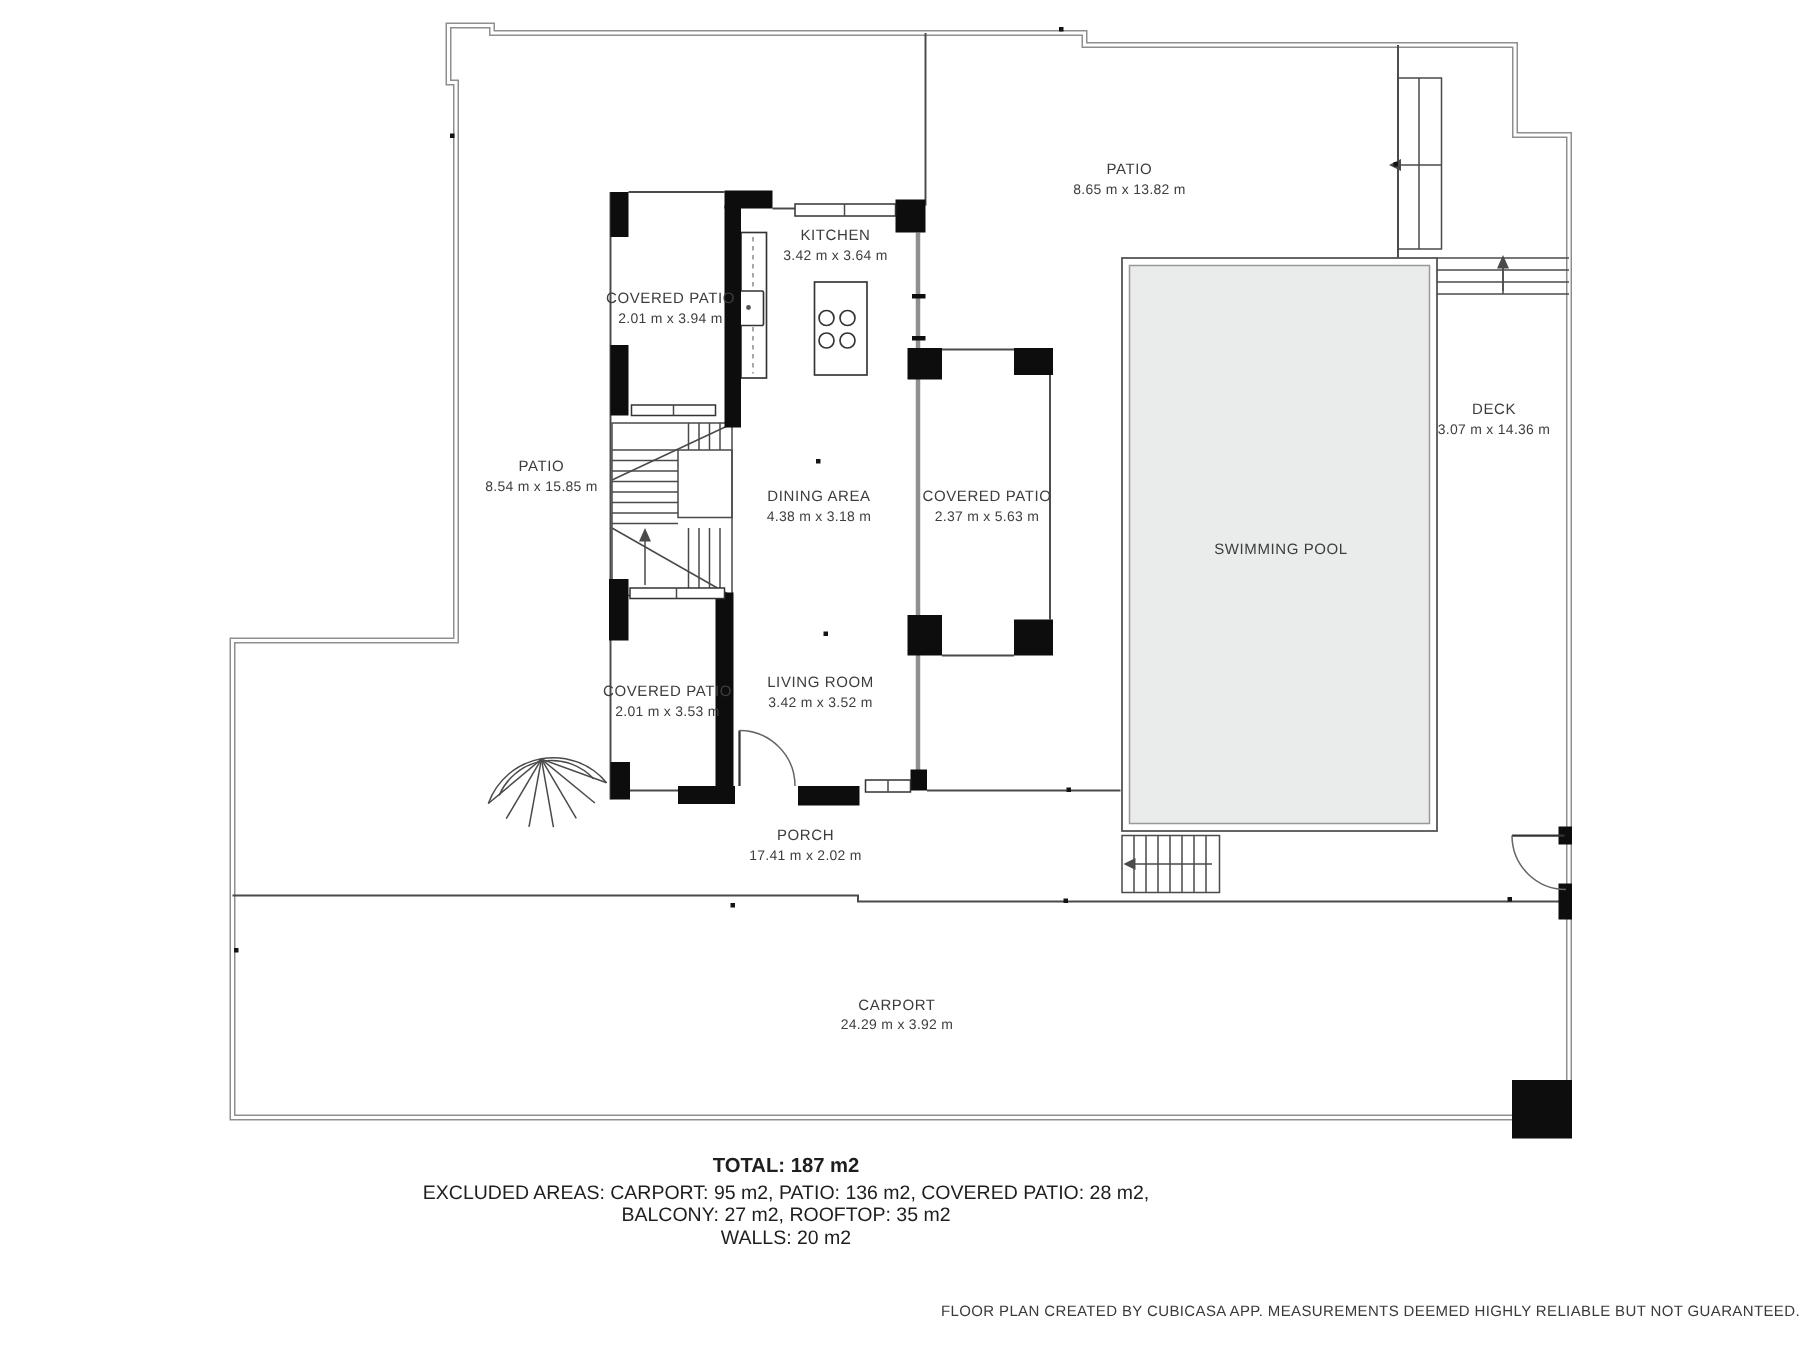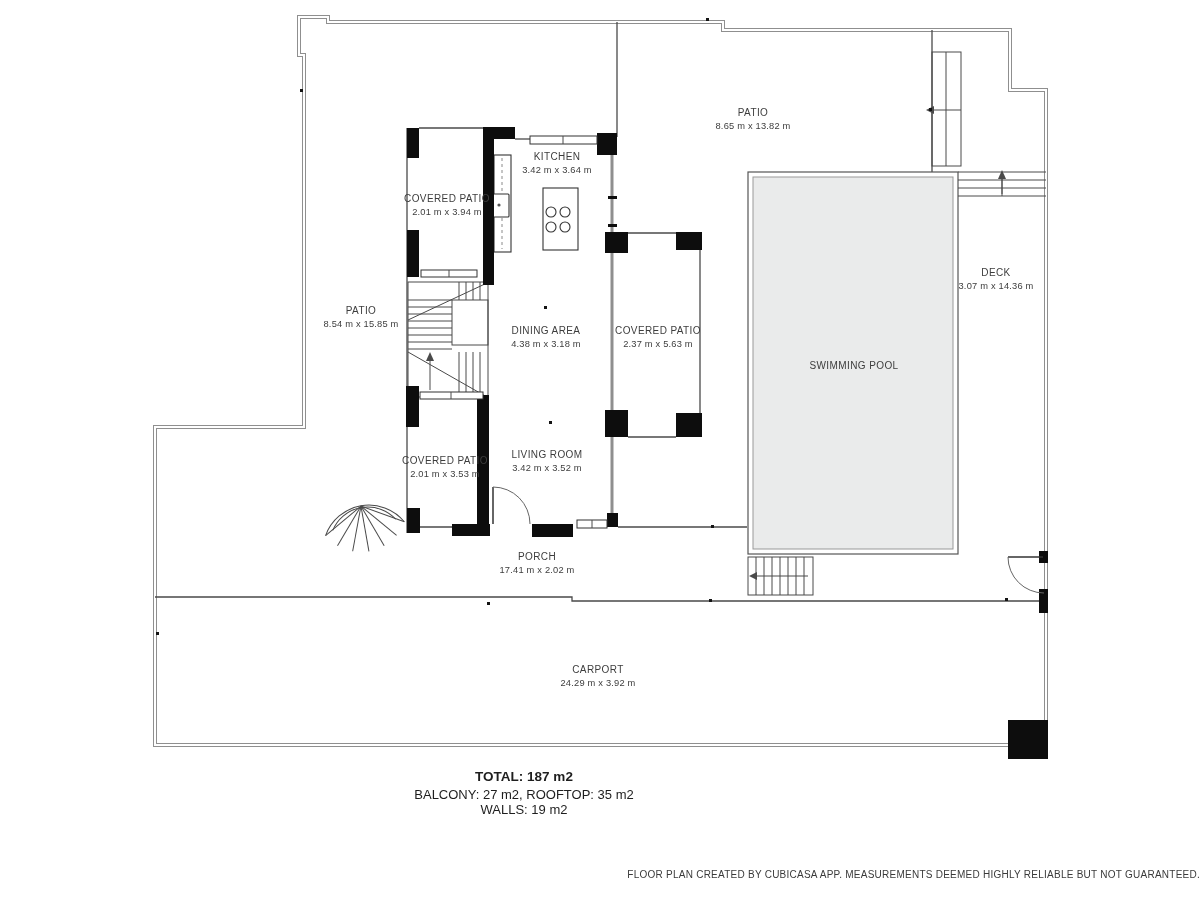--- a/index.html
+++ b/index.html
@@ -243,18 +243,19 @@
     <text class="room" x="537" y="560">PORCH</text>
     <text class="dims" x="537" y="573">17.41 m x 2.02 m</text>
 
     <text class="room" x="598" y="673">CARPORT</text>
     <text class="dims" x="598" y="686">24.29 m x 3.92 m</text>
   </g>
 </svg>
 
   <div class="summary">
     <div class="total">TOTAL: 187 m2</div>
+    <div class="line">EXCLUDED AREAS: CARPORT: 95 m2, PATIO: 136 m2, COVERED PATIO: 28 m2,</div>
     <div class="line">BALCONY: 27 m2, ROOFTOP: 35 m2</div>
-    <div class="line">WALLS: 19 m2</div>
+    <div class="line">WALLS: 20 m2</div>
   </div>
 
   <div class="footer">FLOOR PLAN CREATED BY CUBICASA APP. MEASUREMENTS DEEMED HIGHLY RELIABLE BUT NOT GUARANTEED.</div>
 </div>
 
 </body></html>

